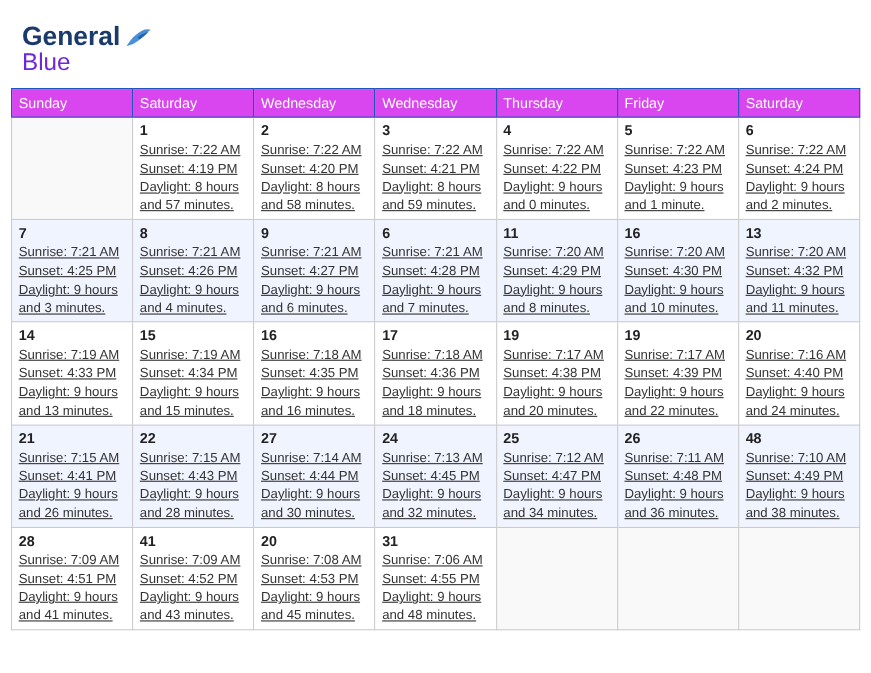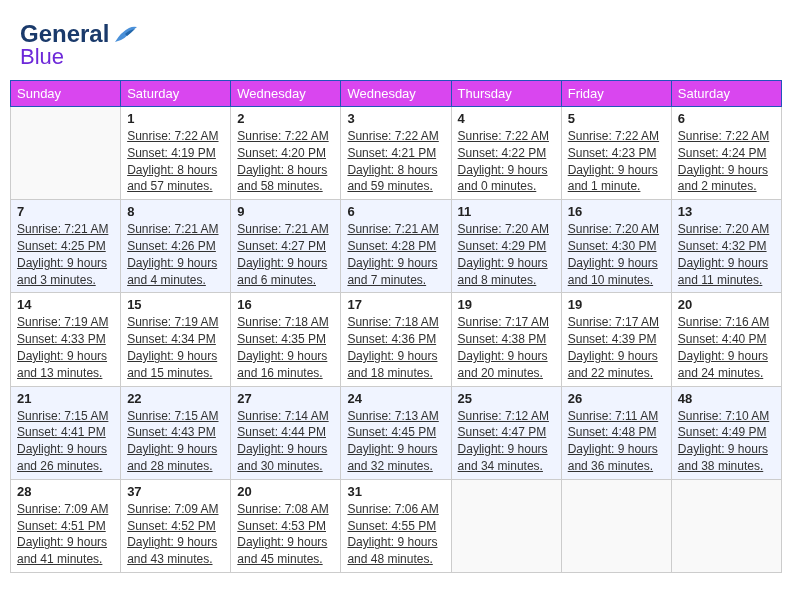--- a/index.html
+++ b/index.html
@@ -227,21 +227,21 @@
           <span class="cell-date">48</span>
           <div class="cell-info">Sunrise: 7:10 AM<br>Sunset: 4:49 PM<br>Daylight: 9 hours<br>and 38 minutes.</div>
         </td>
       </tr>
       <tr class="row-normal">
         <td>
           <span class="cell-date">28</span>
           <div class="cell-info">Sunrise: 7:09 AM<br>Sunset: 4:51 PM<br>Daylight: 9 hours<br>and 41 minutes.</div>
         </td>
         <td>
-          <span class="cell-date">37</span>
+          <span class="cell-date">41</span>
           <div class="cell-info">Sunrise: 7:09 AM<br>Sunset: 4:52 PM<br>Daylight: 9 hours<br>and 43 minutes.</div>
         </td>
         <td>
           <span class="cell-date">20</span>
           <div class="cell-info">Sunrise: 7:08 AM<br>Sunset: 4:53 PM<br>Daylight: 9 hours<br>and 45 minutes.</div>
         </td>
         <td>
           <span class="cell-date">31</span>
           <div class="cell-info">Sunrise: 7:06 AM<br>Sunset: 4:55 PM<br>Daylight: 9 hours<br>and 48 minutes.</div>
         </td>

